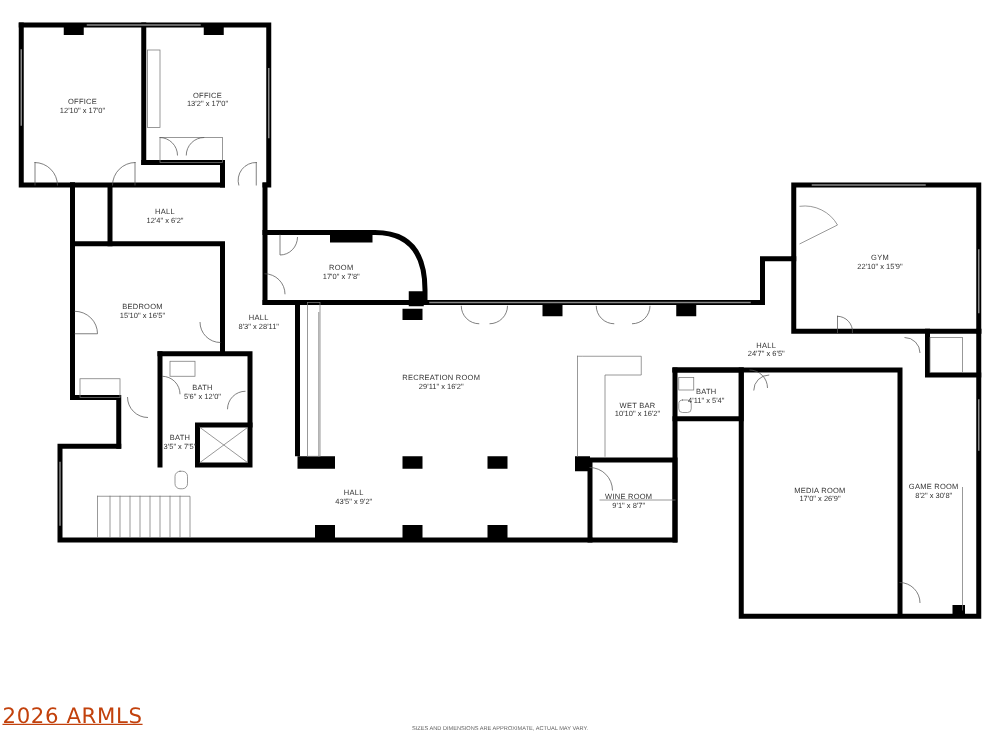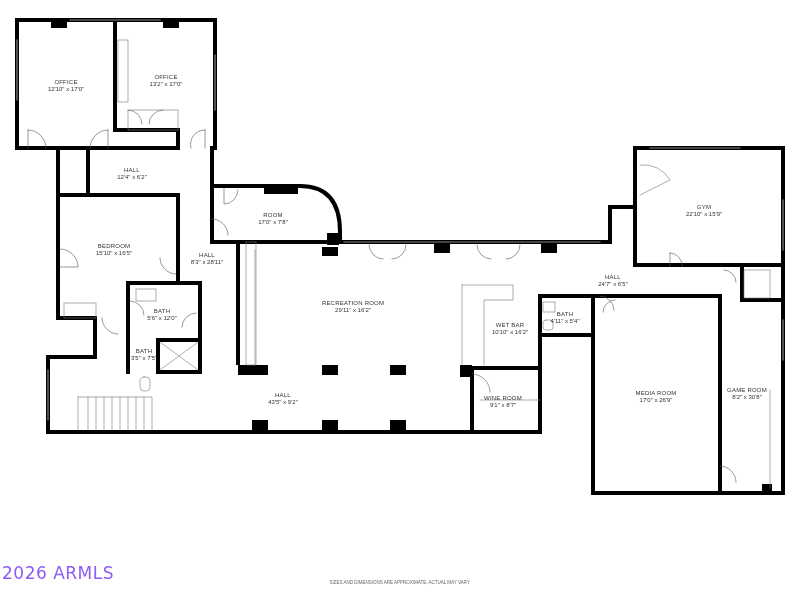--- a/index.html
+++ b/index.html
@@ -1,21 +1,21 @@
 <!DOCTYPE html>
 <html><head>
 <meta charset="utf-8">
 <style>
   html,body{margin:0;padding:0;background:#fff;}
   body{width:800px;height:600px;position:relative;overflow:hidden;font-family:"Liberation Sans",sans-serif;}
   svg{position:absolute;left:0;top:0;}
   .lbl{position:absolute;text-align:center;color:#333;font-size:6px;line-height:7px;transform:translateX(-50%);white-space:nowrap;}
   .lbl .n{display:block;letter-spacing:0.2px;}
   .lbl .d{display:block;}
-  .copy{position:absolute;left:2px;top:563px;font-size:17px;color:#8b5cf6;letter-spacing:0.5px;font-family:"DejaVu Sans",sans-serif;}
+  .copy{position:absolute;left:2px;top:563px;font-size:17px;color:#c2410c;letter-spacing:0.5px;font-family:"DejaVu Sans",sans-serif;text-decoration:underline;}
   .disc{position:absolute;left:400px;top:580px;transform:translateX(-50%);font-size:4.5px;color:#666;white-space:nowrap;}
 </style>
 </head>
 <body>
 
 <svg width="800" height="600" viewBox="0 0 800 600">
   <g stroke="#000" fill="none" stroke-linecap="square">
 
     <g stroke-width="4">
       <path d="M17 20 L17 148 L58 148"></path>

